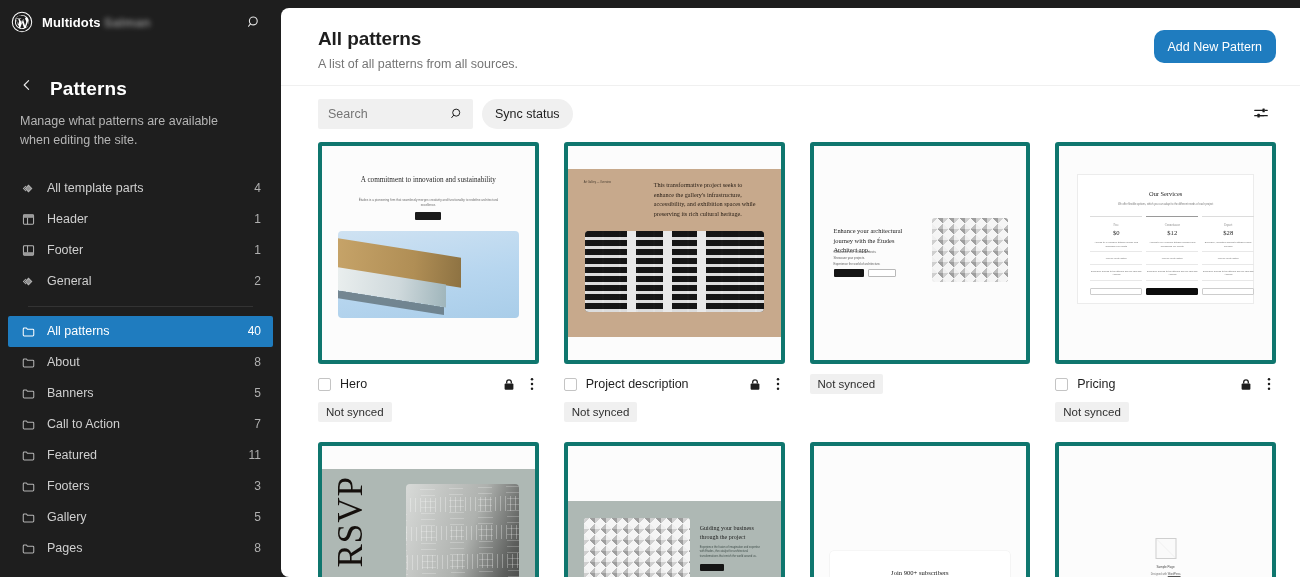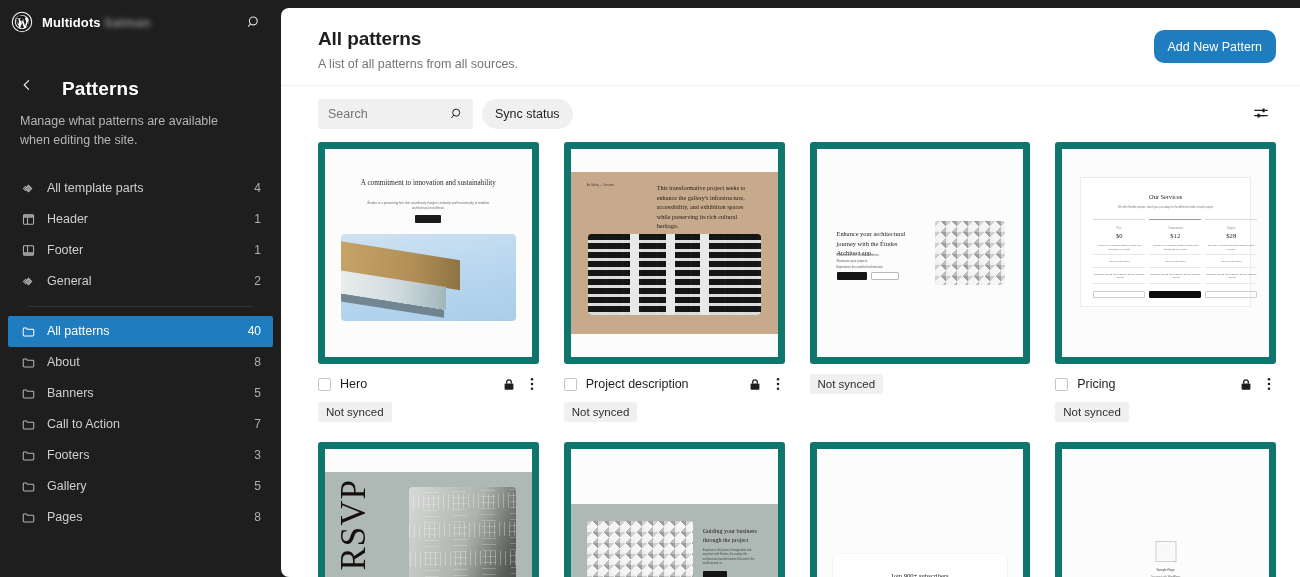--- a/index.html
+++ b/index.html
@@ -28,21 +28,21 @@
     white-space: nowrap; display: flex; align-items: flex-start; gap: 3px;
   }
   .site-user {
     color: #9a9a9a; font-weight: 700; font-size: 13px;
     filter: blur(2.6px); -webkit-filter: blur(2.6px);
     opacity: .85;
   }
   .topbar-search { margin-left: auto; width: 26px; height: 26px; display: flex; align-items: center; justify-content: center; cursor: pointer; }
 
   .panel-head { padding: 34px 24px 0 20px; }
-  .panel-title-row { display: flex; align-items: flex-start; gap: 28px; }
+  .panel-title-row { display: flex; align-items: flex-start; gap: 16px; }
   .back-chevron { width: 14px; height: 14px; display: flex; align-items: center; justify-content: center; cursor: pointer; }
   .panel-title { font-size: 19px; font-weight: 600; color: #fff; letter-spacing: .1px; }
   .panel-desc {
     margin-top: 12px; font-size: 12.5px; line-height: 1.55;
     color: #b5b5b5; max-width: 224px;
   }
 
   .nav { margin-top: 22px; padding: 0 8px; }
   .nav-item {
     display: flex; align-items: center; gap: 11px;
@@ -113,21 +113,21 @@
   }
 
   
   .grid-wrap { flex: 1 1 auto; overflow: hidden; padding: 0 24px 0 37px; }
   .grid {
     display: grid; grid-template-columns: repeat(4, 1fr);
     column-gap: 25px; row-gap: 20px;
   }
   .card { display: flex; flex-direction: column; }
   .thumb {
-    height: 222px; border: 7px solid #0f766e; border-radius: 3px;
+    height: 222px; border: 4px solid #0f766e; border-radius: 3px;
     background: #fcfcfc; overflow: hidden; position: relative; cursor: pointer;
   }
   .card-meta {
     margin-top: 12px; display: flex; align-items: center; gap: 9px;
   }
   .cbx {
     width: 13px; height: 13px; flex: 0 0 13px;
     border: 1px solid #c4c4c4; border-radius: 2px; background: #fff; cursor: pointer;
   }
   .card-title {
@@ -366,20 +366,29 @@
       <div class="nav-item">
         <span class="ico">
           <svg width="15" height="15" viewBox="0 0 16 16" fill="none">
               <path d="M2.4 5.2a1 1 0 0 1 1-1h2.3l1.1 1.3h5.8a1 1 0 0 1 1 1v5.3a1 1 0 0 1-1 1H3.4a1 1 0 0 1-1-1z" stroke="#b4b4b4" stroke-width="1.1"></path>
             </svg>
         </span>
         <span class="lbl">Call to Action</span>
         <span class="cnt">7</span>
       </div>
 
+      <div class="nav-item">
+        <span class="ico">
+          <svg width="15" height="15" viewBox="0 0 16 16" fill="none">
+              <path d="M2.4 5.2a1 1 0 0 1 1-1h2.3l1.1 1.3h5.8a1 1 0 0 1 1 1v5.3a1 1 0 0 1-1 1H3.4a1 1 0 0 1-1-1z" stroke="#b4b4b4" stroke-width="1.1"></path>
+            </svg>
+        </span>
+        <span class="lbl">Featured</span>
+        <span class="cnt">11</span>
+      </div>
 
       <div class="nav-item">
         <span class="ico">
           <svg width="15" height="15" viewBox="0 0 16 16" fill="none">
               <path d="M2.4 5.2a1 1 0 0 1 1-1h2.3l1.1 1.3h5.8a1 1 0 0 1 1 1v5.3a1 1 0 0 1-1 1H3.4a1 1 0 0 1-1-1z" stroke="#b4b4b4" stroke-width="1.1"></path>
             </svg>
         </span>
         <span class="lbl">Footers</span>
         <span class="cnt">3</span>
       </div>

